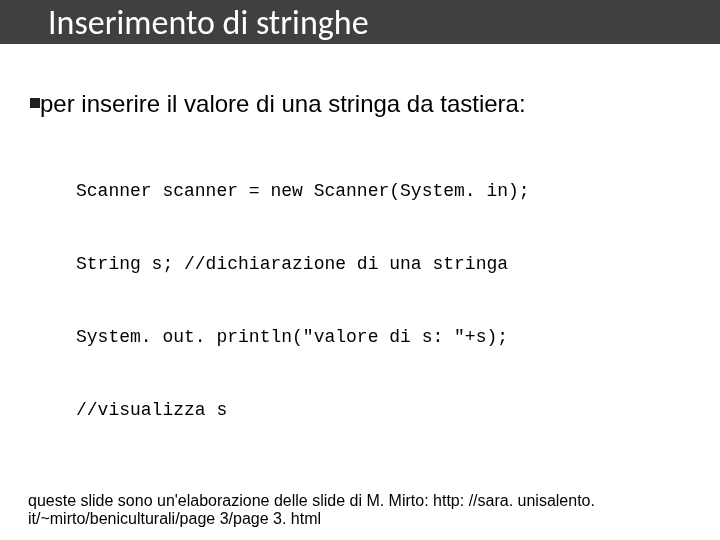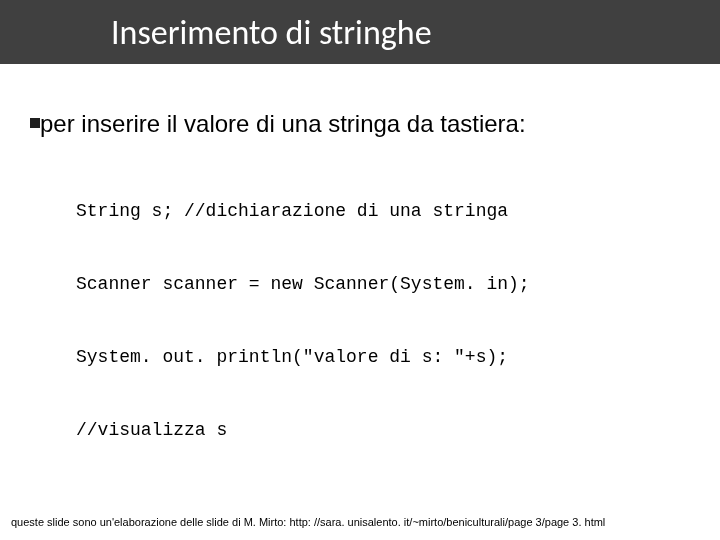--- a/index.html
+++ b/index.html
@@ -6,24 +6,24 @@
   body {
     width: 720px;
     height: 540px;
     background: #ffffff;
     font-family: Arial, Helvetica, sans-serif;
     position: relative;
     overflow: hidden;
   }
   .titlebar {
     background: #404040;
-    height: 64px;
+    height: 44px;
     display: flex;
     align-items: center;
-    padding-left: 111px;
+    padding-left: 48px;
   }
   .title {
     color: #ffffff;
     font-size: 34px;
     font-family: Calibri, Arial, sans-serif;
     font-weight: 400;
   }
   .content {
     padding: 46px 30px 0 30px;
   }
@@ -51,39 +51,39 @@
     font-size: 18px;
     color: #000000;
     line-height: 1.35;
     white-space: pre;
   }
   .code-line { display: block; }
   .bold { font-weight: bold; }
   .footer {
     position: absolute;
     bottom: 12px;
-    left: 11px;
+    left: 28px;
     right: 20px;
-    font-size: 11px;
+    font-size: 16px;
     color: #000000;
   }
 </style>
 </head>
 <body>
 
 <div class="titlebar">
   <div class="title">Inserimento di stringhe</div>
 </div>
 
 <div class="content">
   <div class="bullet-row">
     <div class="bullet"></div>
     <div class="bullet-text">per inserire il valore di una stringa da tastiera:</div>
   </div>
   <div class="code-block">
+    <span class="code-line">Scanner scanner = new Scanner(System. in);</span>
     <span class="code-line">String s; //dichiarazione di una stringa</span>
-    <span class="code-line">Scanner scanner = new Scanner(System. in);</span>
     <span class="code-line">System. out. println("valore di s: "+s);</span>
     <span class="code-line">//visualizza s</span>
   </div>
 </div>
 
 <div class="footer">queste slide sono un'elaborazione delle slide di M. Mirto: http: //sara. unisalento. it/~mirto/beniculturali/page 3/page 3. html</div>
 
 </body></html>

